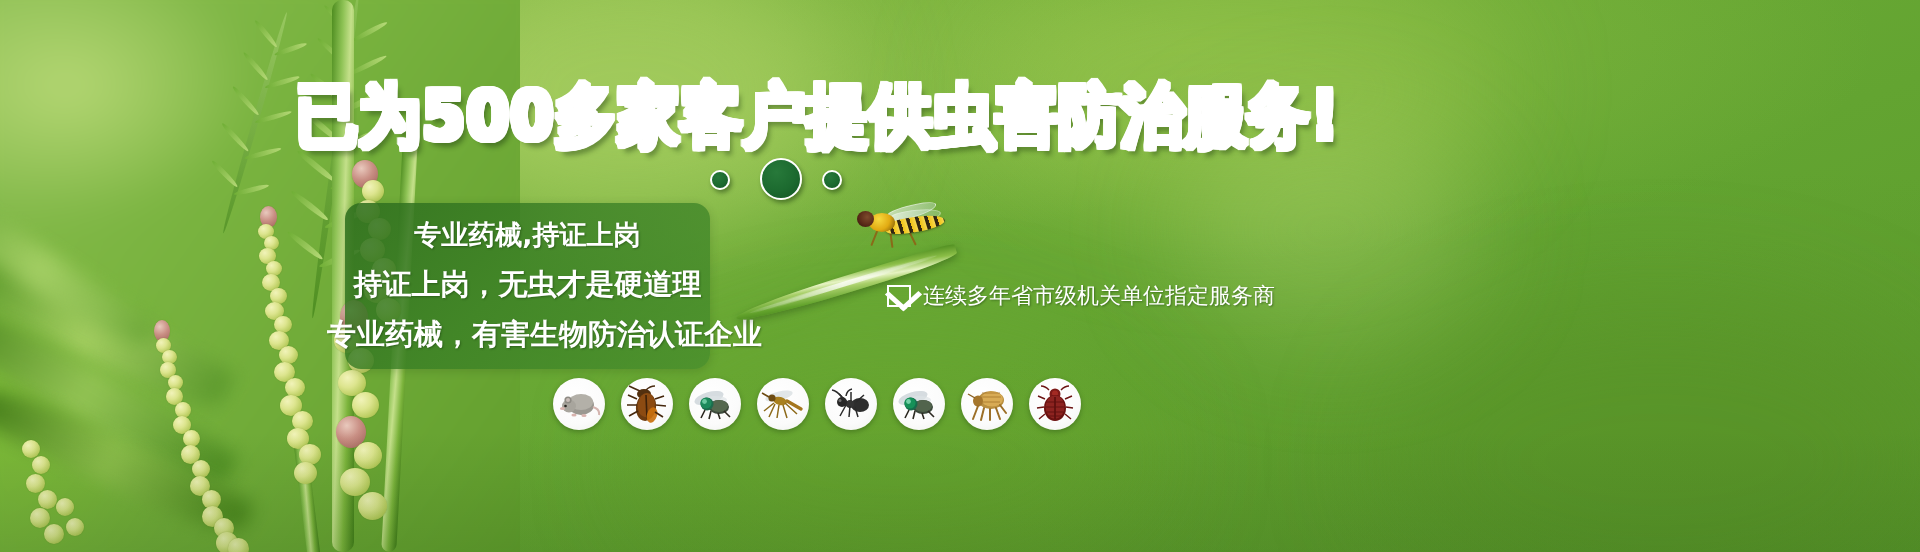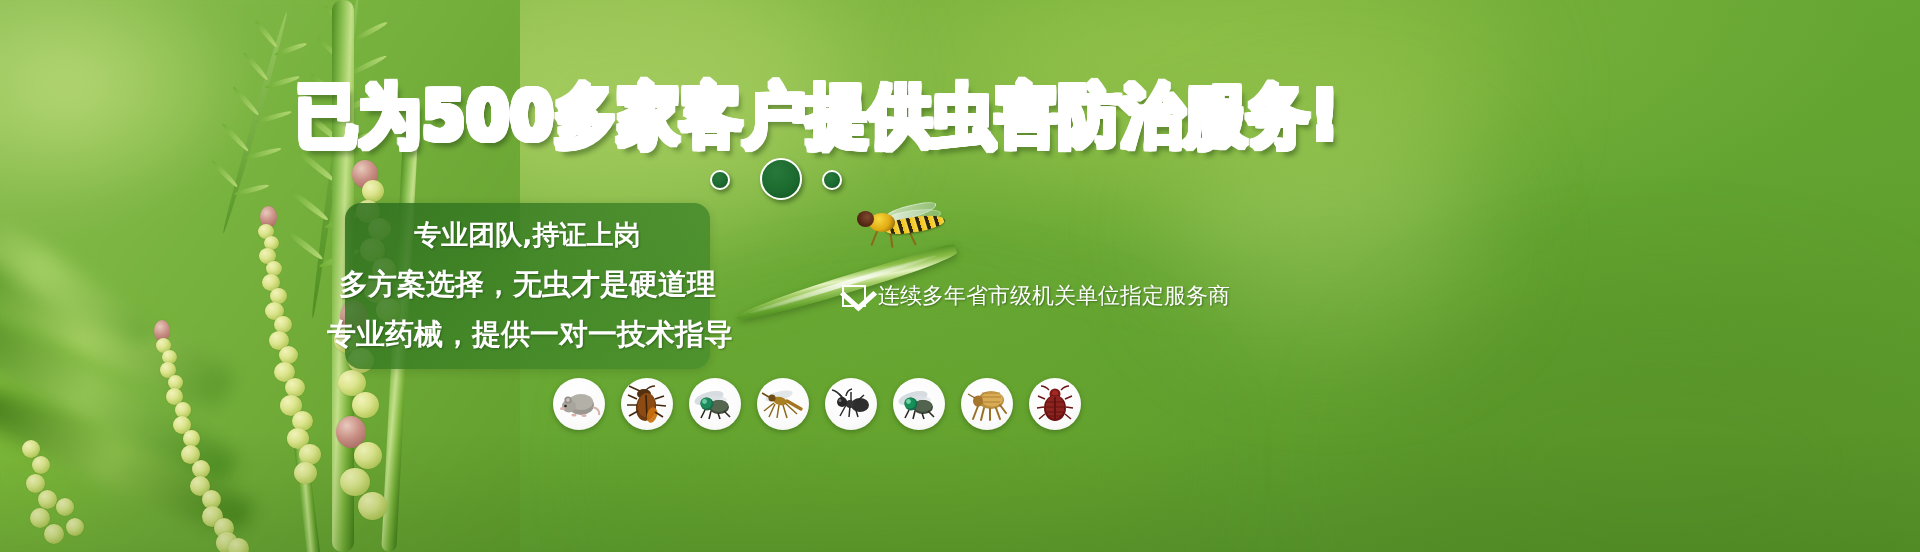--- a/index.html
+++ b/index.html
@@ -173,21 +173,21 @@
   #fly .wing.w2 { top:7px; left:34px; transform:rotate(-4deg); opacity:.75; }
   #fly .leg {
     position:absolute; width:2px; height:18px; background:#8a6a18;
     border-radius:2px; transform-origin:top center;
   }
   #fly .g1 { left:22px; top:26px; transform:rotate(22deg); }
   #fly .g2 { left:34px; top:27px; transform:rotate(-8deg); }
   #fly .g3 { left:52px; top:26px; transform:rotate(-26deg); }
 
   
-  #bullets { position:absolute; left:842px; top:272px; width:460px; }
+  #bullets { position:absolute; left:887px; top:272px; width:460px; }
   .bullet {
     position:relative; height:48px; display:flex; align-items:center;
   }
   .chk {
     position:relative; width:24px; height:22px; flex:0 0 24px;
     border:2px solid #ffffff; margin-right:12px;
   }
   .chk::after {
     content:""; position:absolute; left:2px; top:-5px;
     width:20px; height:20px;
@@ -356,23 +356,23 @@
     <span class="grad">已为500多家客户提供虫害防治服务!</span>
   </div>
 
   <div id="dots">
     <span class="d1"></span>
     <span class="d2"></span>
     <span class="d3"></span>
   </div>
 
   <div id="panel">
-    <div class="line l1">专业团队,持证上岗</div>
-    <div class="line l2">多方案选择，无虫才是硬道理</div>
-    <div class="line l3">专业药械，提供一对一技术指导</div>
+    <div class="line l1">专业药械,持证上岗</div>
+    <div class="line l2">持证上岗，无虫才是硬道理</div>
+    <div class="line l3">专业药械，有害生物防治认证企业</div>
   </div>
 
   <div id="blade">
     <div class="body"></div>
     <div class="shine"></div>
   </div>
   <div id="fly">
     <div class="wing"></div>
     <div class="wing w2"></div>
     <div class="leg g1"></div>

